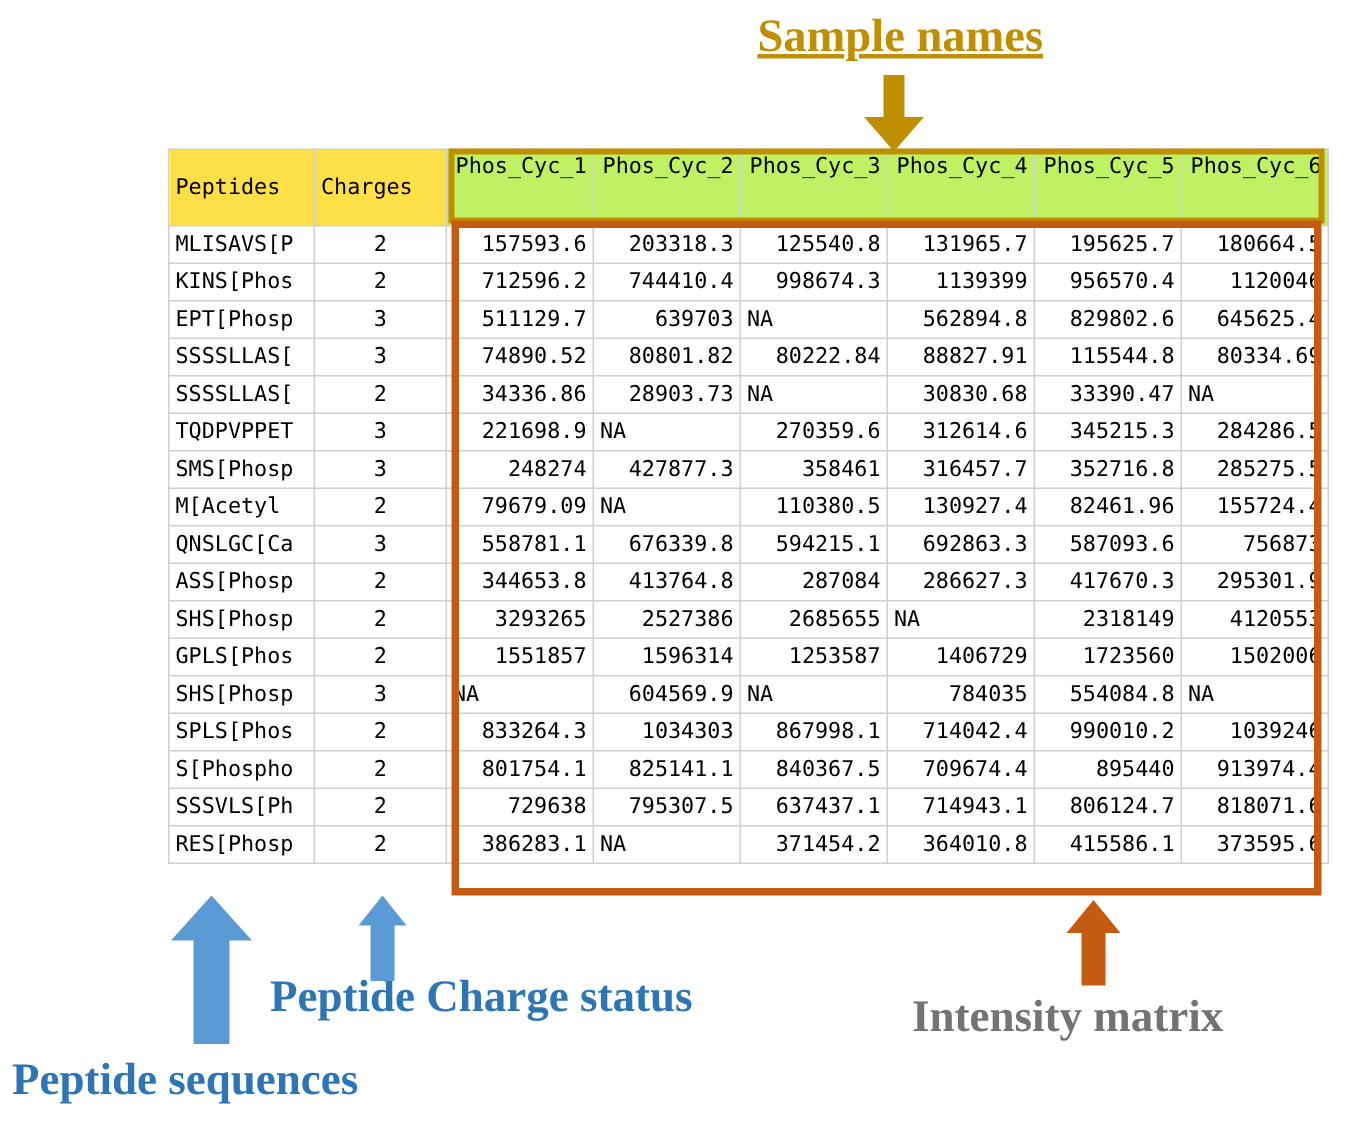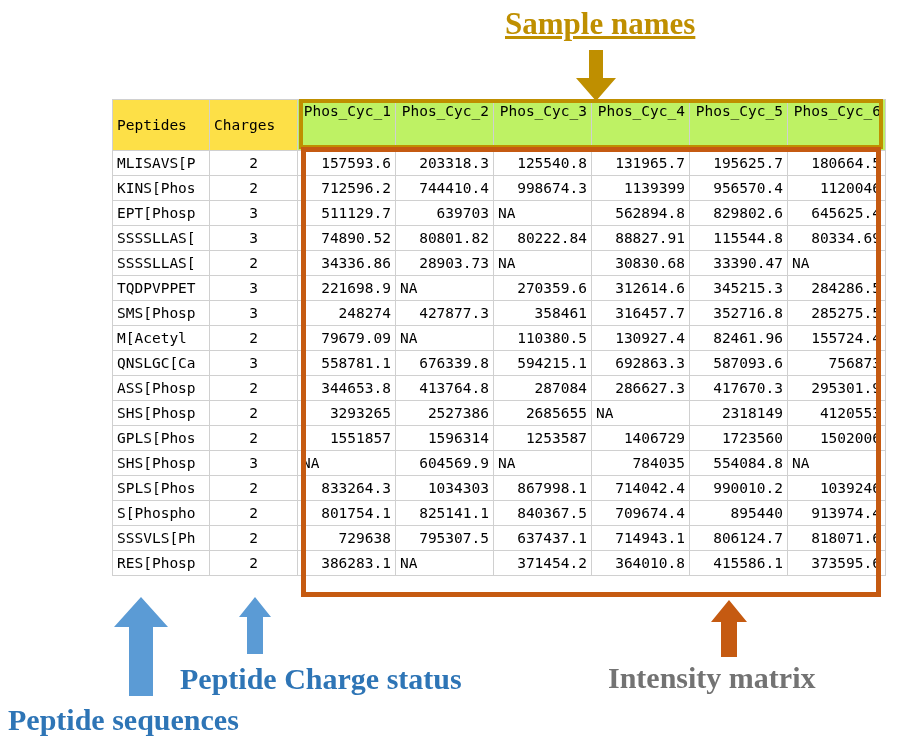--- a/index.html
+++ b/index.html
@@ -28,21 +28,20 @@
     top: 8px;
     font-size: 31px;
     color: #bf8f00;
     text-decoration: underline;
   }
   #peptide-charge-label {
     left: 180px;
     top: 650px;
     font-size: 30px;
     color: #2e75b6;
-    margin-top: 14px;
   }
   #peptide-sequences-label {
     left: 8px;
     top: 705px;
     font-size: 30px;
     color: #2e75b6;
   }
   #intensity-matrix-label {
     left: 608px;
     top: 663px;

